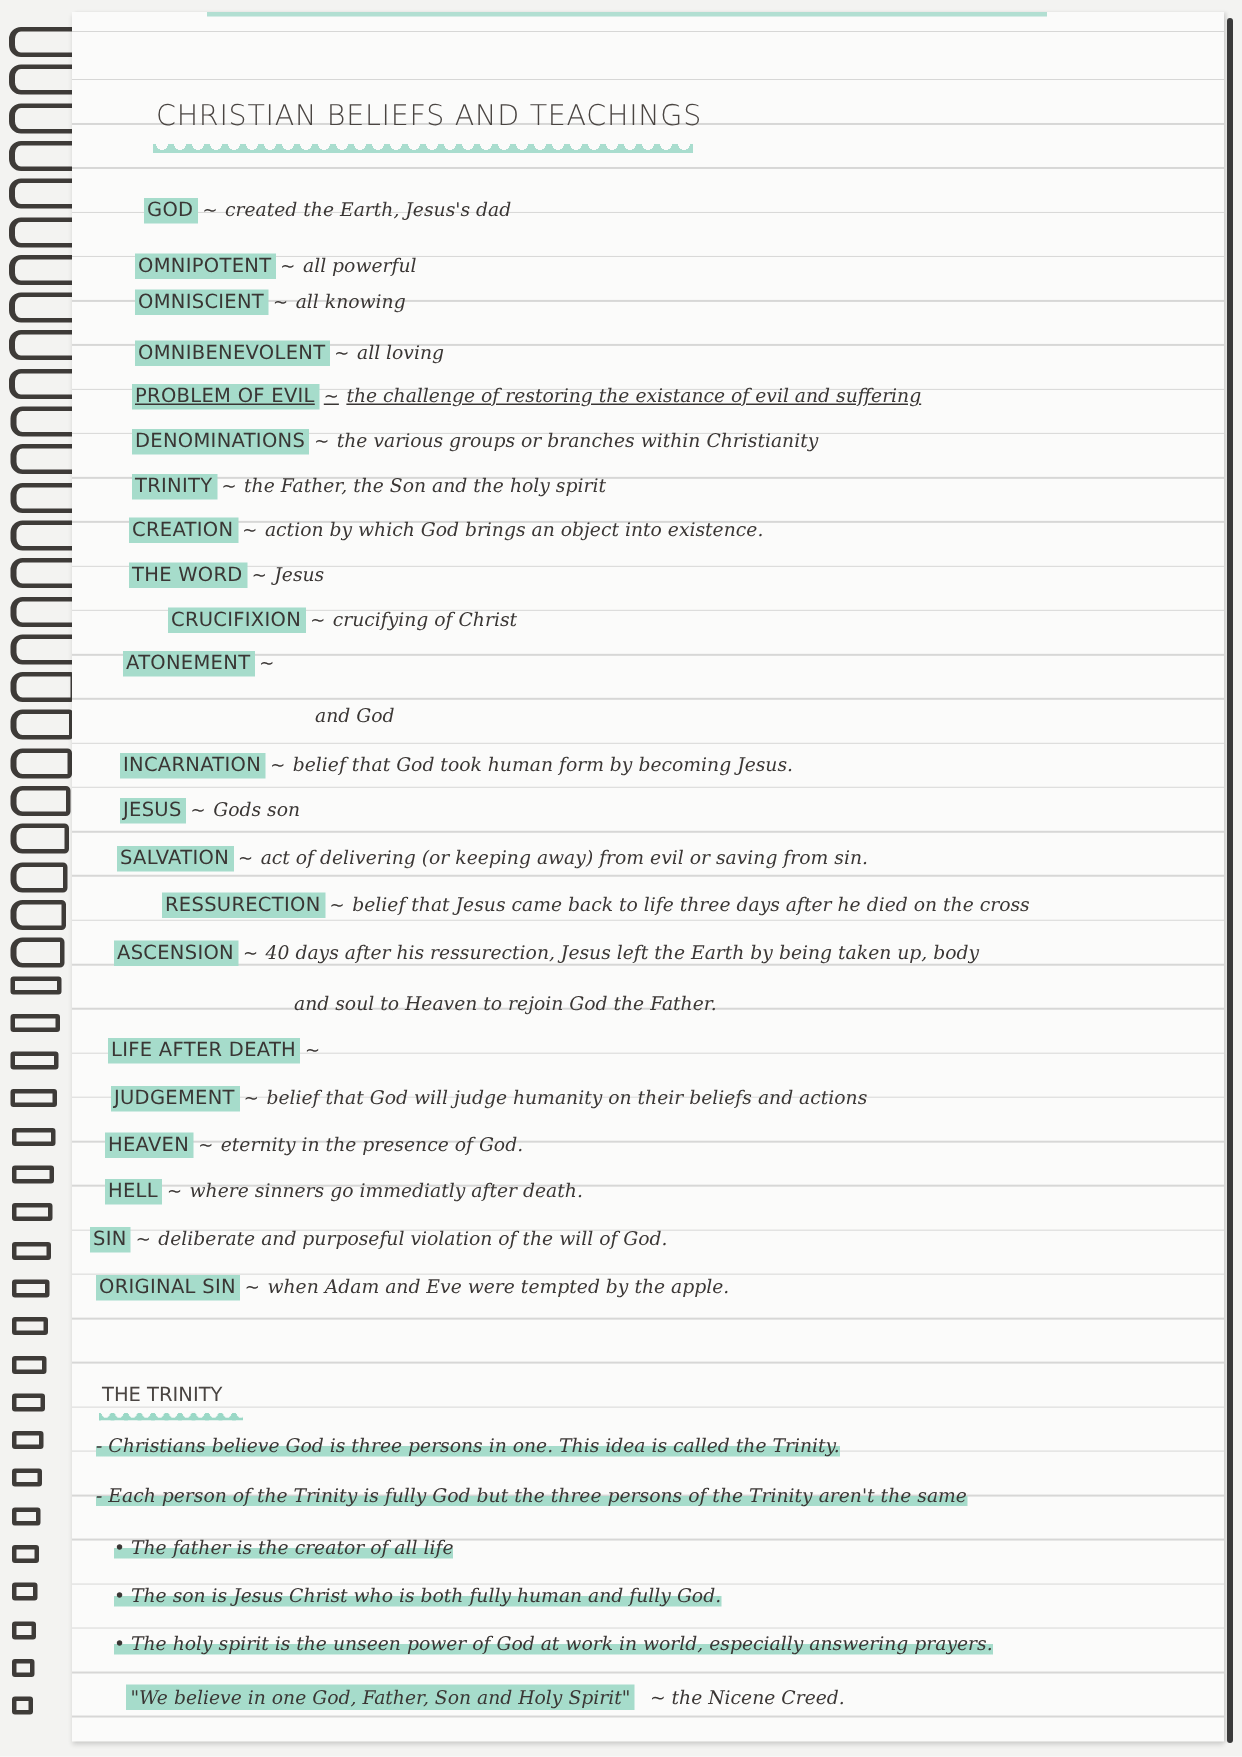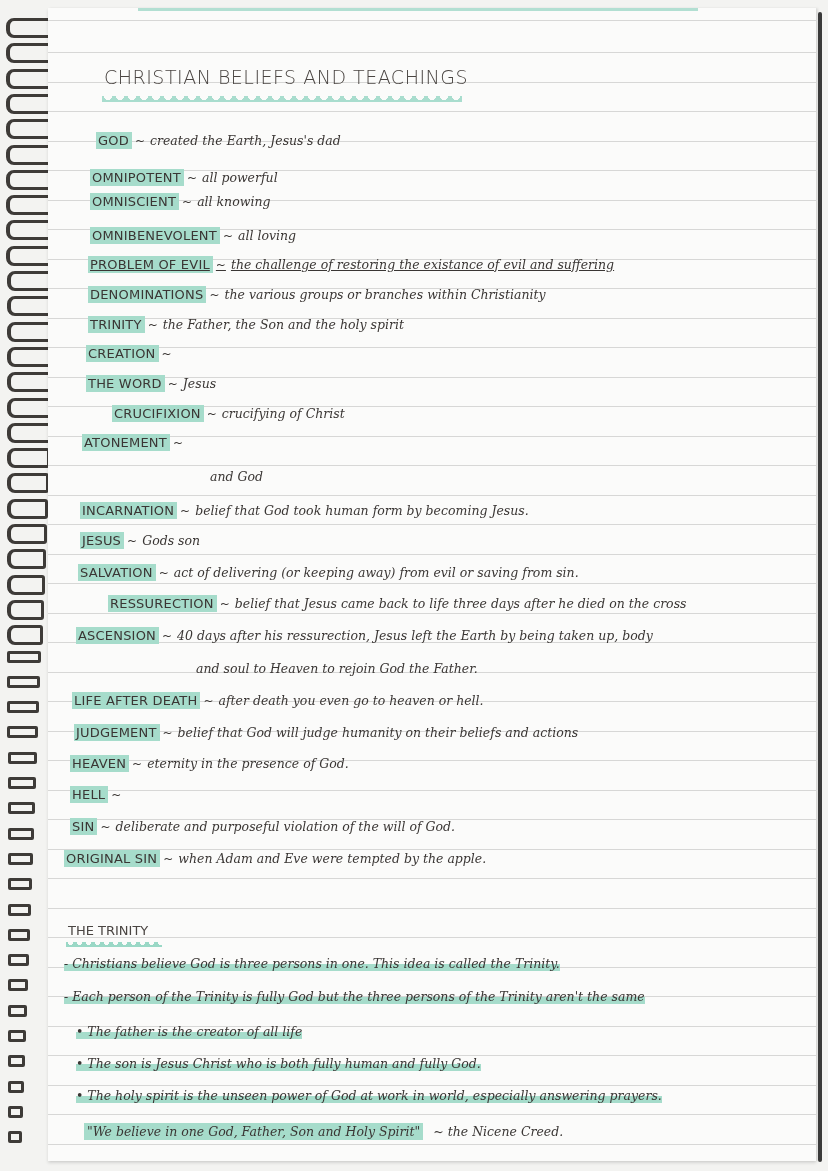--- a/index.html
+++ b/index.html
@@ -164,20 +164,21 @@
       <span class="def">the various groups or branches within Christianity</span>
     </div>
     <div class="term-row" style="left:40px; top:308px;">
       <span class="term">TRINITY</span>
       <span class="tilde">~</span>
       <span class="def">the Father, the Son and the holy spirit</span>
     </div>
     <div class="term-row" style="left:38px; top:337px;">
       <span class="term">CREATION</span>
       <span class="tilde">~</span>
+      <span class="def">action by which God brings an object into existence.</span>
     </div>
     <div class="term-row" style="left:38px; top:367px;">
       <span class="term">THE WORD</span>
       <span class="tilde">~</span>
       <span class="def">Jesus</span>
     </div>
     <div class="term-row" style="left:36px; top:397px;padding-left:28px;">
       <span class="term">CRUCIFIXION</span>
       <span class="tilde">~</span>
       <span class="def">crucifying of Christ</span>
@@ -209,37 +210,37 @@
     </div>
     <div class="term-row" style="left:28px; top:619px;">
       <span class="term">ASCENSION</span>
       <span class="tilde">~</span>
       <span class="def">40 days after his ressurection, Jesus left the Earth by being taken up, body</span>
     </div>
     <div class="cont" style="left:148px; top:653px;">and soul to Heaven to rejoin God the Father.</div>
     <div class="term-row" style="left:24px; top:684px;">
       <span class="term">LIFE AFTER DEATH</span>
       <span class="tilde">~</span>
-      <span class="def">after death you even go to heaven or hell.</span>
     </div>
     <div class="term-row" style="left:26px; top:716px;">
       <span class="term">JUDGEMENT</span>
       <span class="tilde">~</span>
       <span class="def">belief that God will judge humanity on their beliefs and actions</span>
     </div>
     <div class="term-row" style="left:22px; top:747px;">
       <span class="term">HEAVEN</span>
       <span class="tilde">~</span>
       <span class="def">eternity in the presence of God.</span>
     </div>
     <div class="term-row" style="left:22px; top:778px;">
       <span class="term">HELL</span>
       <span class="tilde">~</span>
-    </div>
-    <div class="term-row" style="left:22px; top:810px;">
+      <span class="def">where sinners go immediatly after death.</span>
+    </div>
+    <div class="term-row" style="left:12px; top:810px;">
       <span class="term">SIN</span>
       <span class="tilde">~</span>
       <span class="def">deliberate and purposeful violation of the will of God.</span>
     </div>
     <div class="term-row" style="left:16px; top:842px;">
       <span class="term">ORIGINAL SIN</span>
       <span class="tilde">~</span>
       <span class="def">when Adam and Eve were tempted by the apple.</span>
     </div>
 

